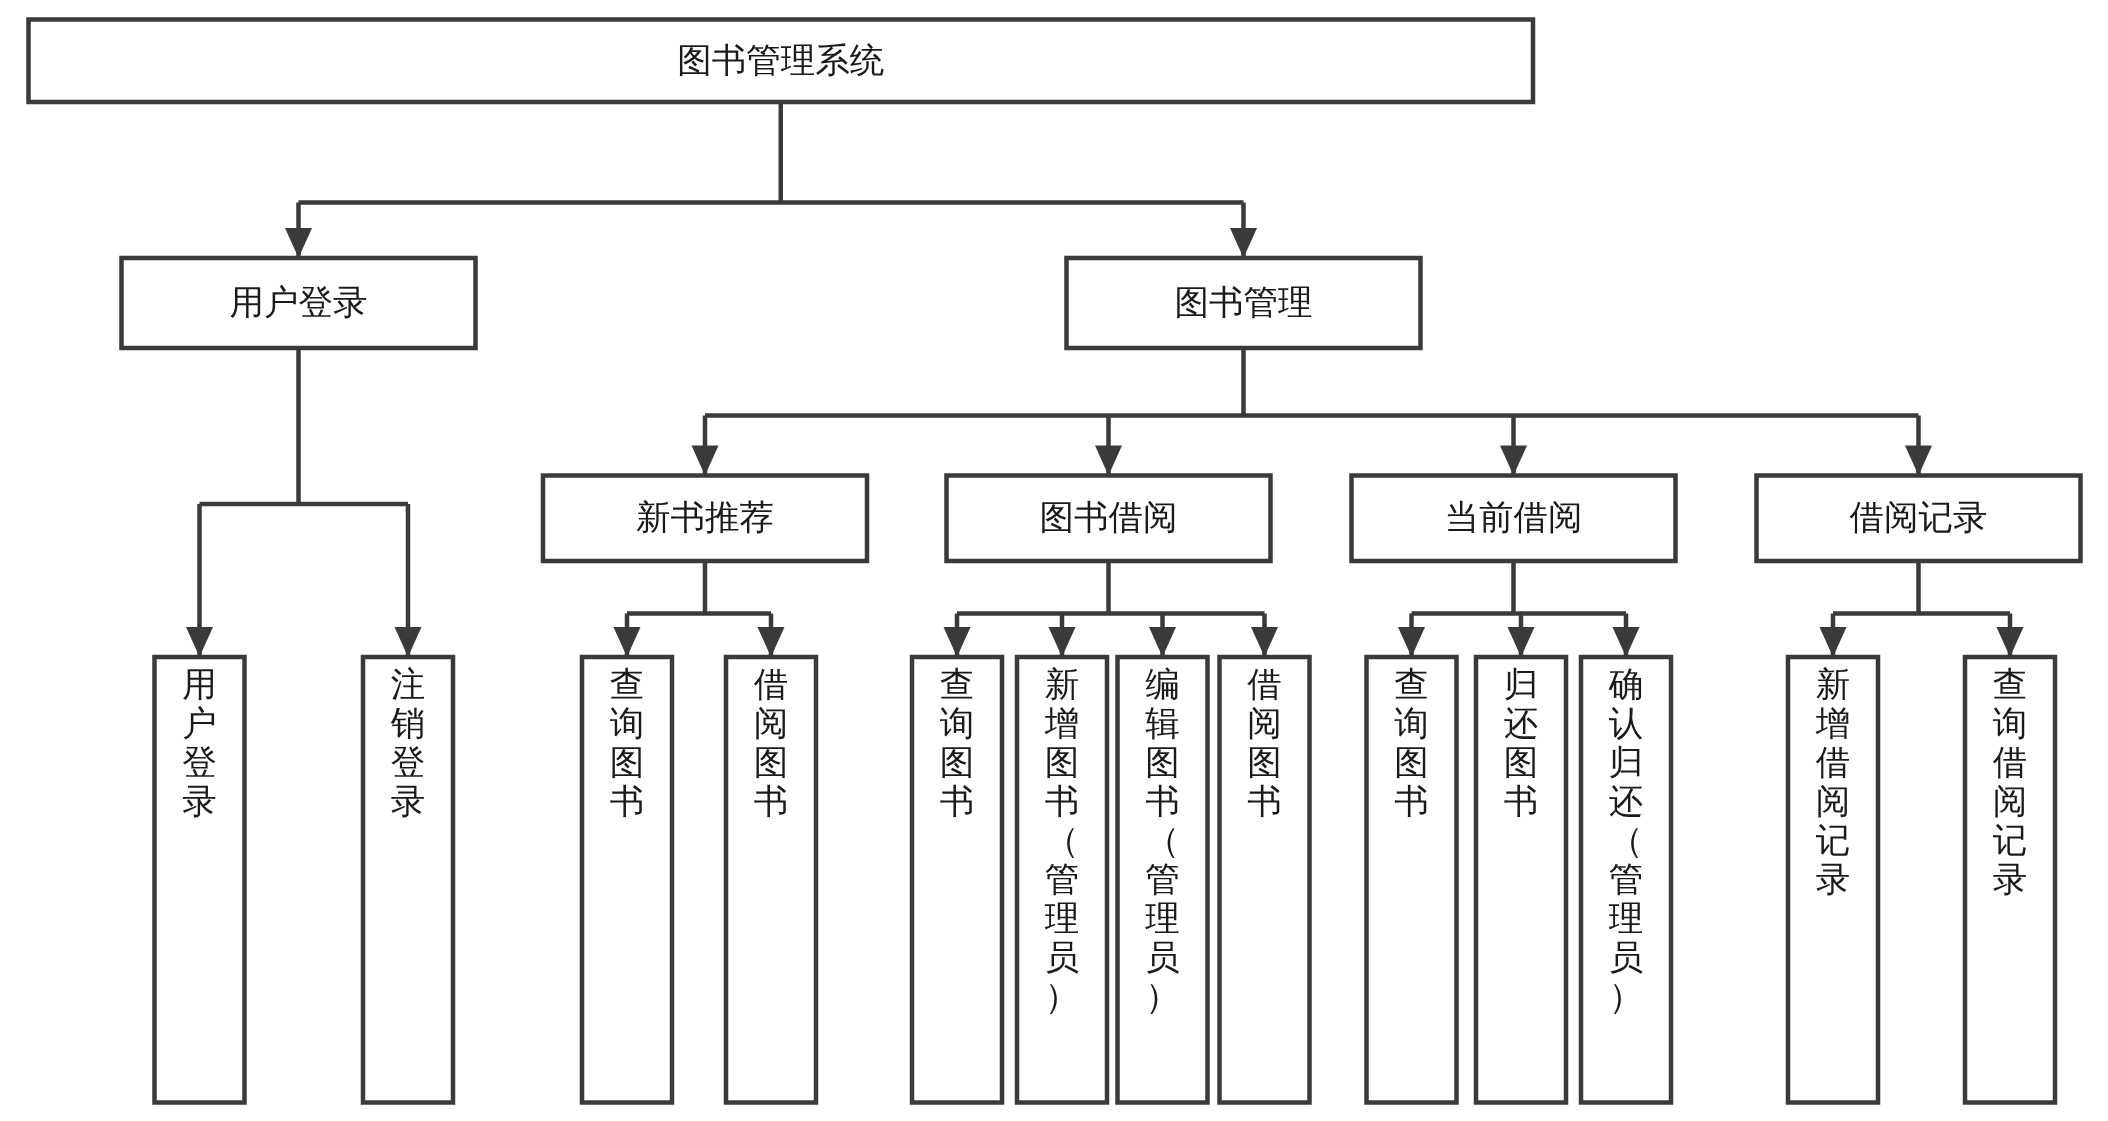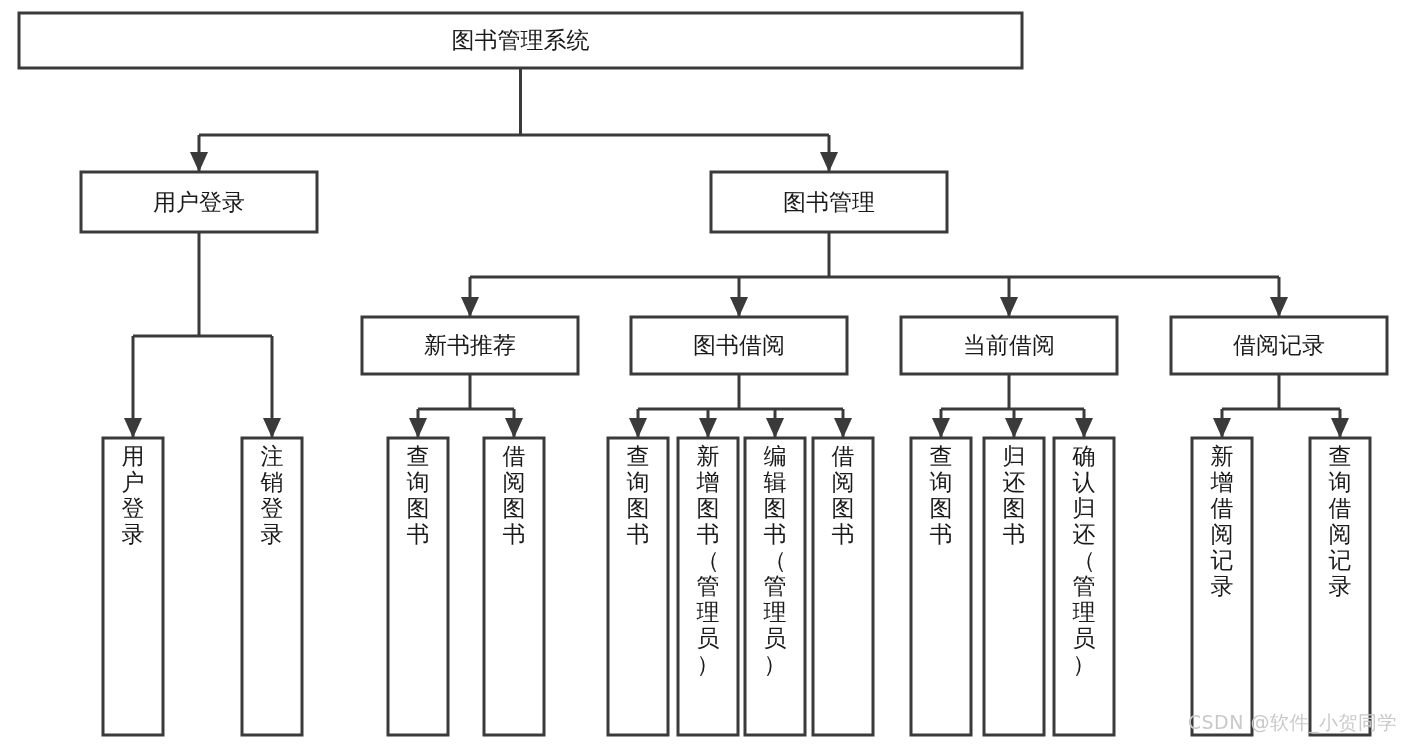--- a/index.html
+++ b/index.html
@@ -200,14 +200,13 @@
         <g>
           <rect x="1192" y="438" width="60" height="297" class="node-rect"></rect>
           <text x="1222" y="464" class="node-label-vert"><tspan x="1222" dy="0">新</tspan><tspan x="1222" dy="26">增</tspan><tspan x="1222" dy="26">借</tspan><tspan x="1222" dy="26">阅</tspan><tspan x="1222" dy="26">记</tspan><tspan x="1222" dy="26">录</tspan></text>
         </g>
         <g>
           <rect x="1310" y="438" width="60" height="297" class="node-rect"></rect>
           <text x="1340" y="464" class="node-label-vert"><tspan x="1340" dy="0">查</tspan><tspan x="1340" dy="26">询</tspan><tspan x="1340" dy="26">借</tspan><tspan x="1340" dy="26">阅</tspan><tspan x="1340" dy="26">记</tspan><tspan x="1340" dy="26">录</tspan></text>
         </g>
       </g>
   </svg>
-  <div class="watermark">CSDN @软件_小贺同学</div>
 </div>
 
 </body></html>

